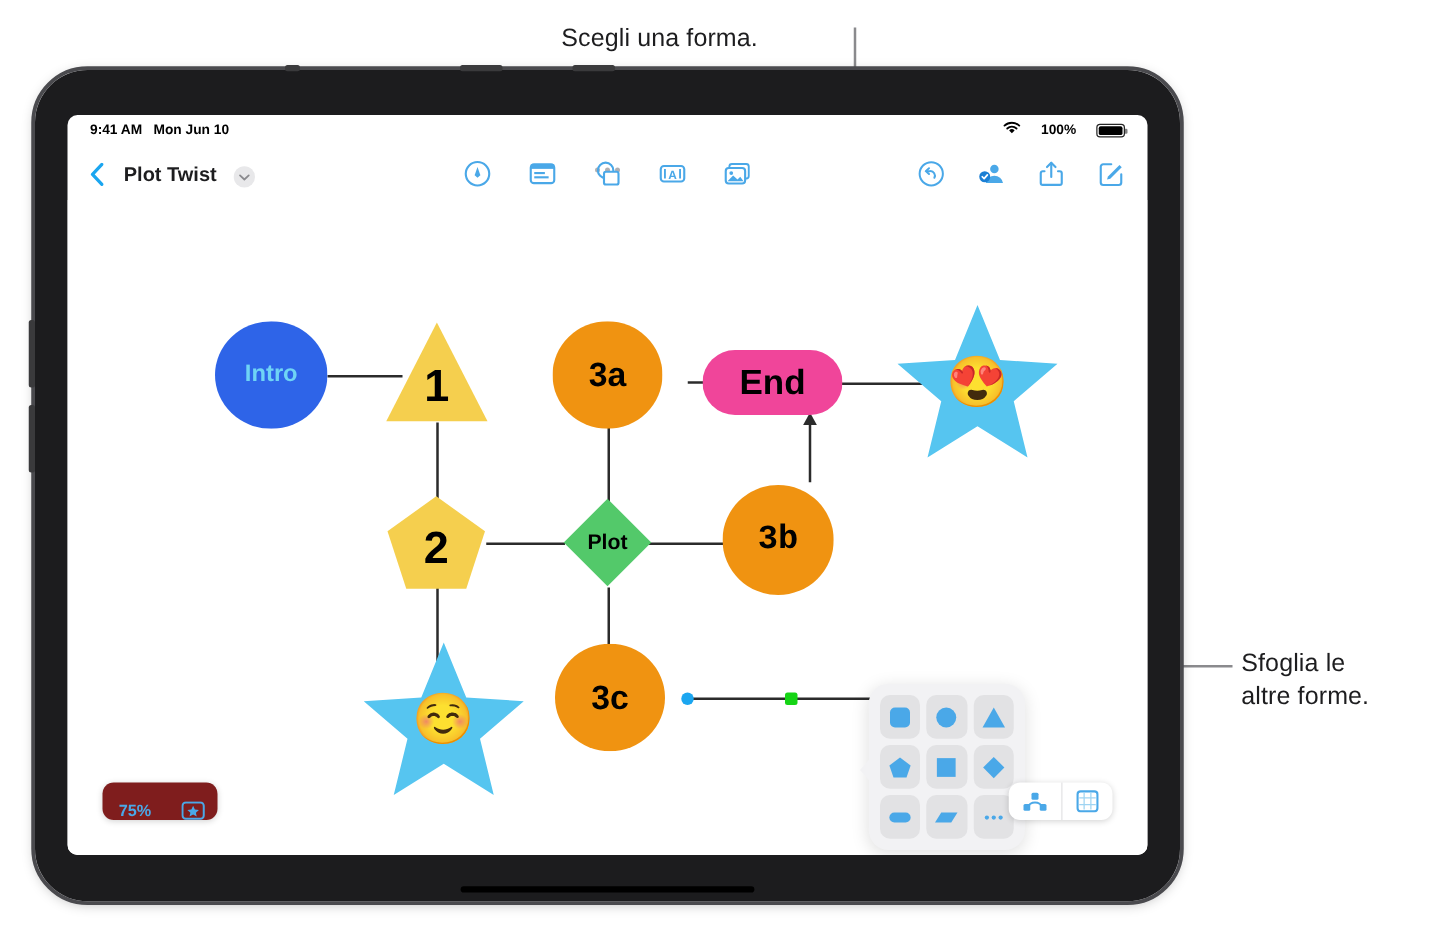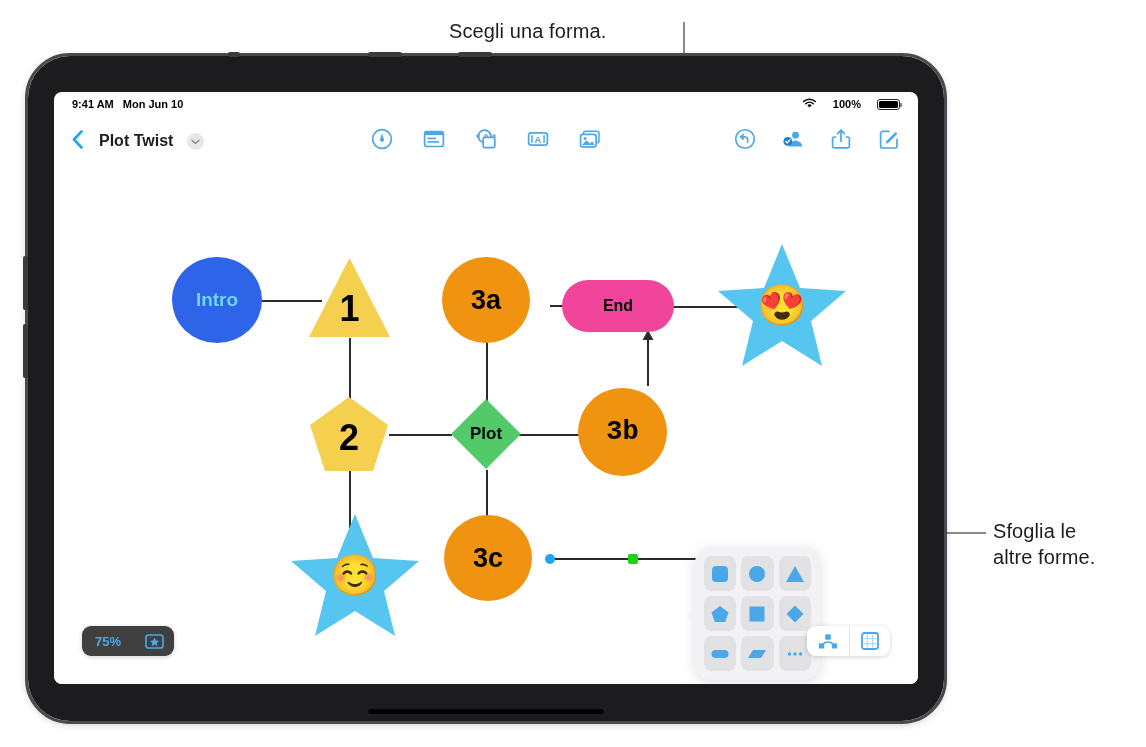--- a/index.html
+++ b/index.html
@@ -245,25 +245,25 @@
     align-items: center;
     justify-content: center;
   }
 
   
   #zoom-bar {
     position: absolute;
     left: 28px;
     bottom: 28px;
     height: 30px;
-    background: #404040;
+    background: #7f1d1d;
     border-radius: 9px;
     box-shadow: 0 1px 5px rgba(0,0,0,.18);
     display: flex;
-    align-items: center;
+    align-items: flex-end;
   }
   #zoom-value {
     display: flex; align-items: center; justify-content: center;
     padding: 0 13px;
     font-size: 13px;
     font-weight: bold;
     color: #4aa8e8;
   }
   #zoom-divider { width: 1px; background: #e3e3e5; }
   #zoom-star-btn {
@@ -502,21 +502,21 @@
         <svg width="88" height="86" viewBox="0 0 88 86">
             <ellipse cx="44" cy="43" rx="44" ry="43" fill="#f09311"></ellipse>
           </svg>
         <div class="node-label" style="font-size:27px;">3c</div>
       </div>
 
       <div class="node" style="left:508px;top:120px;width:112px;height:52px;">
         <svg width="112" height="52" viewBox="0 0 112 52">
             <rect x="0" y="0" width="112" height="52" rx="26" fill="#f0459a"></rect>
           </svg>
-        <div class="node-label" style="font-size:16px;">End</div>
+        <div class="node-label" style="font-size:28px;">End</div>
       </div>
 
       <div class="node" style="left:662px;top:82px;width:132px;height:126px;">
         <svg width="132" height="126" viewBox="0 0 132 126">
             <path d="M66 2 L84 46 L130 49 L95 79 L106 124 L66 99 L26 124 L37 79 L2 49 L48 46 Z" fill="#56c5f0"></path>
           </svg>
         <div class="node-label" style="font-size:40px;">😍</div>
       </div>
 
       <div class="node" style="left:235px;top:352px;width:132px;height:126px;">

